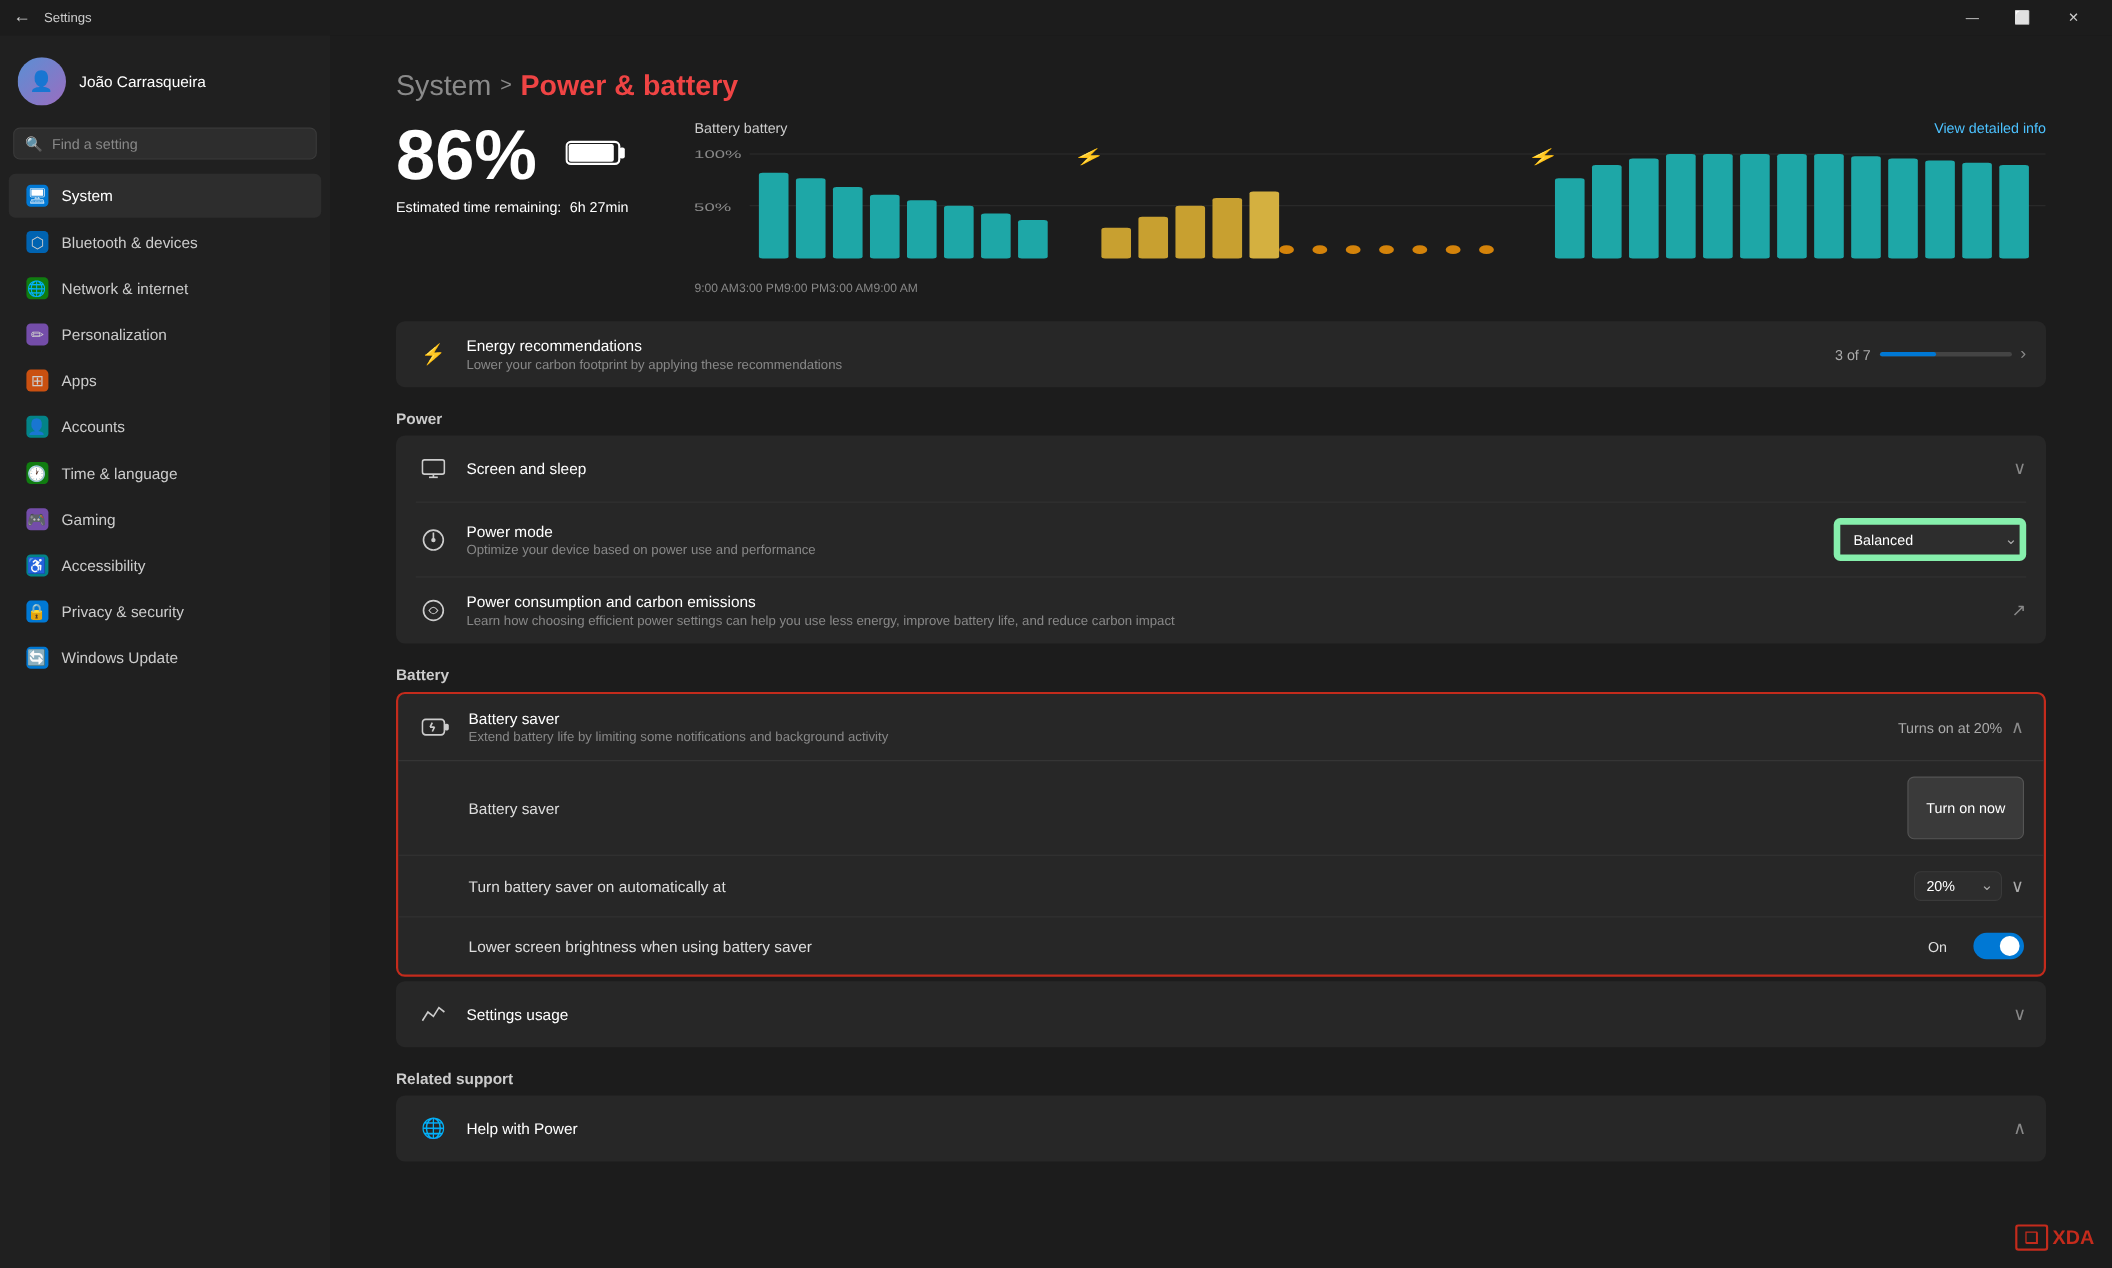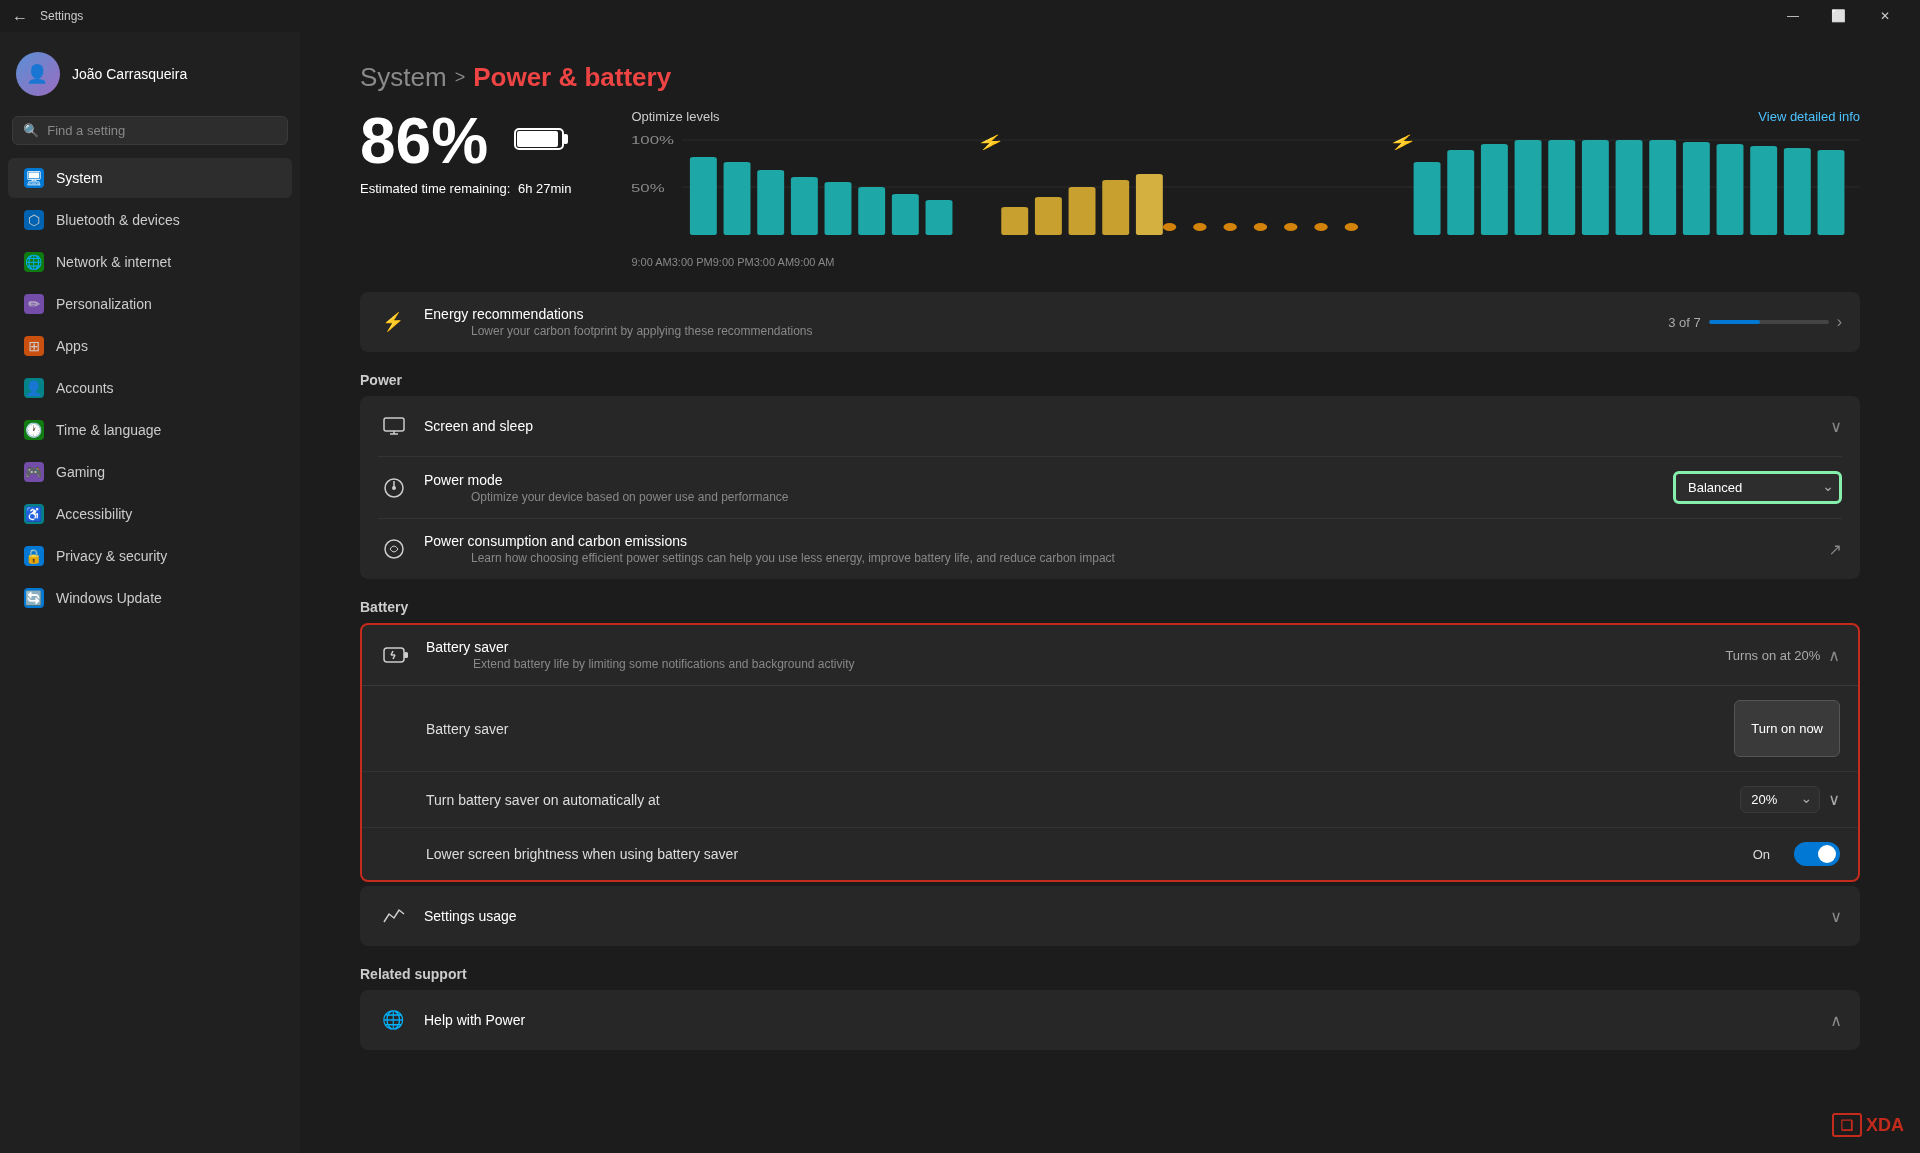--- a/index.html
+++ b/index.html
@@ -239,21 +239,21 @@
       display: flex;
       align-items: center;
       justify-content: center;
       font-size: 18px;
       color: #ccc;
       flex-shrink: 0;
       margin-right: 14px;
     }
     .card-text { flex: 1; }
     .card-title { font-size: 14px; color: #fff; font-weight: 400; }
-    .card-desc { font-size: 12px; color: #888; margin-top: 2px; margin-left: 47px; }
+    .card-desc { font-size: 12px; color: #888; margin-top: 2px; }
     .card-right { display: flex; align-items: center; gap: 8px; color: #aaa; font-size: 13px; }
     .card-chevron { font-size: 16px; color: #888; }
     .card-value { font-size: 13px; color: #aaa; }
 
     
     .progress-bar-container {
       display: flex;
       align-items: center;
       gap: 8px;
     }
@@ -274,21 +274,21 @@
     .section-header {
       font-size: 14px;
       font-weight: 600;
       color: #ccc;
       margin: 20px 0 8px;
     }
 
     
     .dropdown-select {
       background: #2d2d2d;
-      border: 3px solid #86efac;
+      border: 6px solid #86efac;
       border-radius: 6px;
       padding: 6px 28px 6px 12px;
       color: #fff;
       font-size: 13px;
       appearance: none;
       cursor: pointer;
       position: relative;
       min-width: 120px;
       margin-left: 28px;
     }
@@ -521,21 +521,21 @@
           </span>
         </div>
         <div class="battery-time">
           <span>Estimated time remaining:</span>
           <span style="color:#fff;font-weight:500;margin-left:4px;">6h 27min</span>
         </div>
       </div>
 
       <div class="battery-chart-section">
         <div class="chart-header">
-          <span class="chart-title">Optimize levels</span>
+          <span class="chart-title">Battery battery</span>
           <a class="view-detailed" href="#">View detailed info</a>
         </div>
         <div class="battery-chart">
           <svg width="100%" height="110" viewBox="0 0 730 110" preserveAspectRatio="none">
 
             <text x="0" y="12" fill="#888" font-size="10">100%</text>
             <text x="0" y="60" fill="#888" font-size="10">50%</text>
 
             <line x1="30" y1="8" x2="730" y2="8" stroke="#333" stroke-width="0.5"></line>
             <line x1="30" y1="55" x2="730" y2="55" stroke="#333" stroke-width="0.5"></line>

